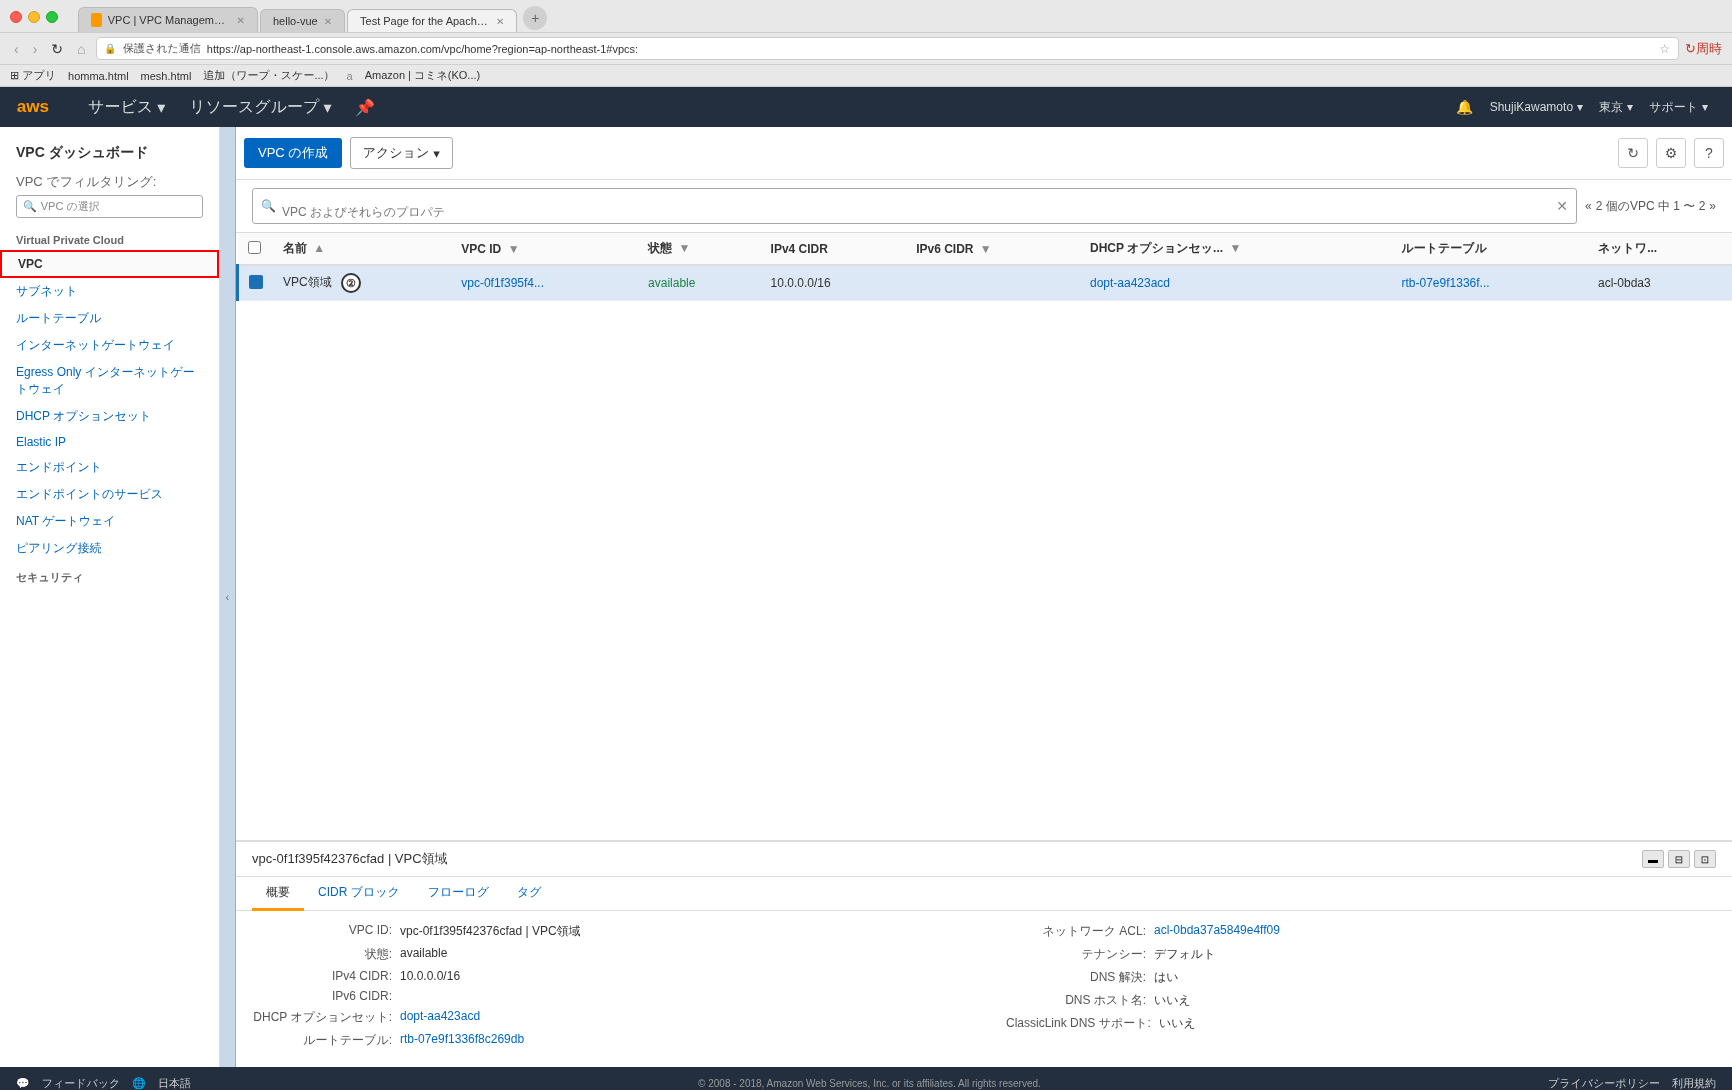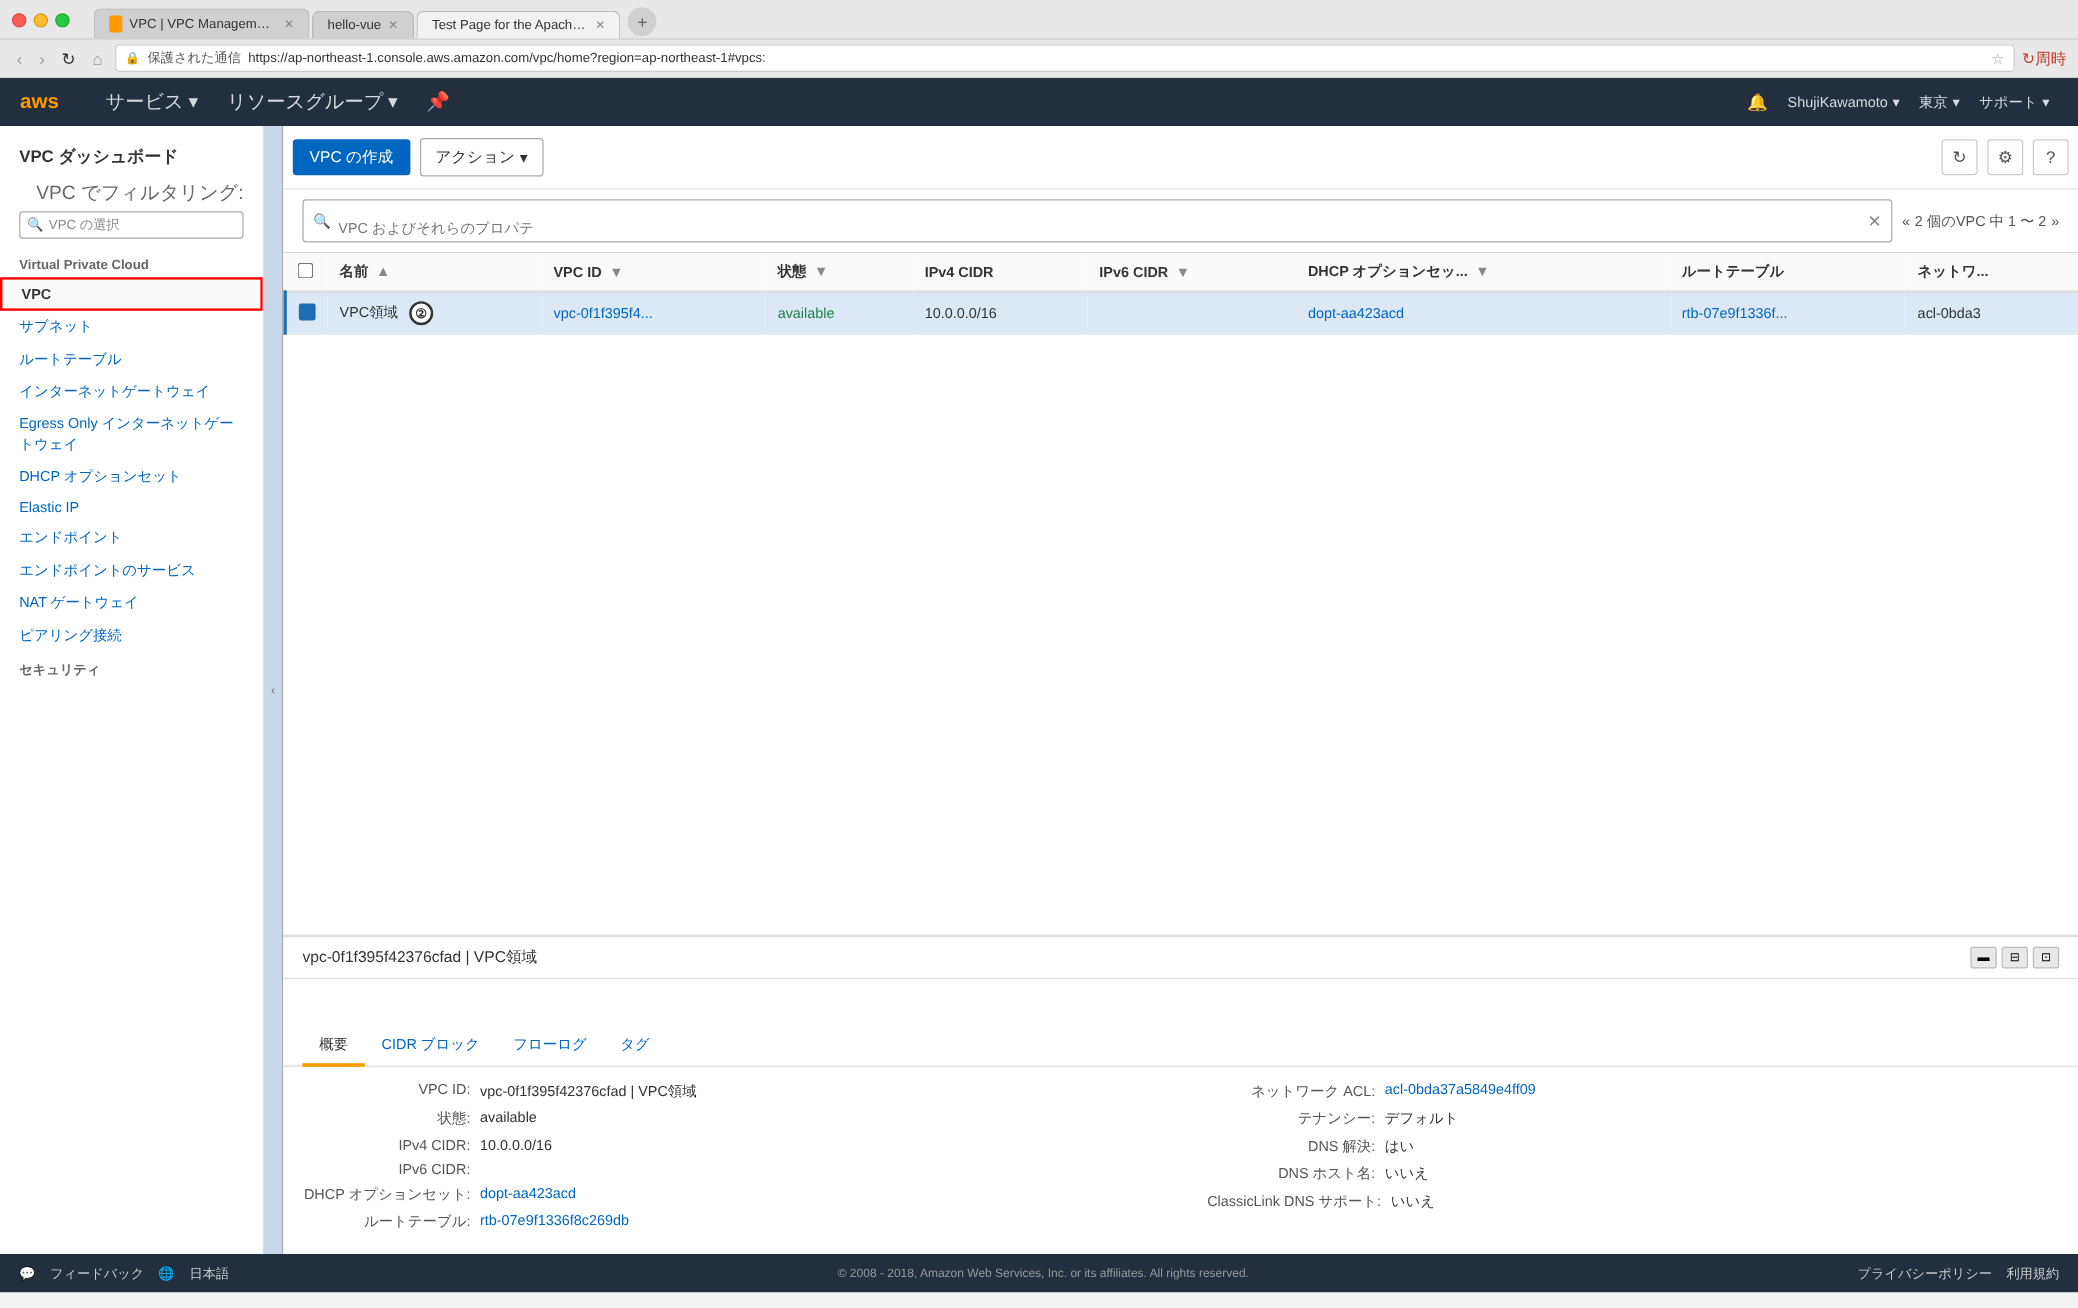--- a/index.html
+++ b/index.html
@@ -36,21 +36,21 @@
 
     
     .main-layout { display: flex; height: calc(1090px - 40px - 110px); }
 
     
     .sidebar { width: 220px; background: white; border-right: 1px solid #ddd; overflow-y: auto; padding: 12px 0; flex-shrink: 0; }
     .sidebar-title { font-size: 14px; font-weight: bold; color: #333; padding: 4px 16px 8px; line-height: 1.3; }
     .sidebar-label { font-size: 11px; color: #666; padding: 8px 16px 4px; font-weight: 600; }
     .sidebar-item { font-size: 12px; color: #0066c0; padding: 5px 16px; cursor: pointer; display: block; }
     .sidebar-item.active { color: #333; font-weight: bold; border-left: 3px solid #ff9900; background: #fafafa; }
-    .sidebar-filter-label { font-size: 16px; color: #666; padding: 4px 16px 2px; text-align: right; }
+    .sidebar-filter-label { font-size: 13px; color: #666; padding: 4px 16px 2px; }
     .sidebar-filter-input { margin: 2px 16px 8px; display: flex; align-items: center; border: 1px solid #aaa; border-radius: 3px; padding: 3px 6px; font-size: 11px; color: #888; }
     .sidebar-filter-input span { margin-right: 4px; }
     .sidebar-toggle { width: 16px; background: #c8d8e8; border-right: 1px solid #aaa; display: flex; align-items: center; justify-content: center; cursor: pointer; color: #666; font-size: 10px; flex-shrink: 0; }
 
     
     .content-area { flex: 1; display: flex; flex-direction: column; overflow: hidden; }
 
     
     .toolbar { display: flex; align-items: center; padding: 10px 8px; gap: 8px; background: white; border-bottom: 1px solid #ddd; }
     .btn-primary { background: #0066c0; color: white; border: none; padding: 6px 14px; border-radius: 3px; cursor: pointer; font-size: 13px; font-weight: 500; }
@@ -77,21 +77,21 @@
     .checkbox-blue { width: 14px; height: 14px; background: #1a6fb5; border-radius: 2px; display: inline-block; }
     .link-blue { color: #0066c0; cursor: pointer; text-decoration: none; }
 
     
     .detail-panel { background: white; border-top: 2px solid #ddd; padding: 0; }
     .detail-header { display: flex; align-items: center; padding: 8px 16px; border-bottom: 1px solid #ddd; gap: 8px; }
     .detail-title { font-size: 13px; color: #333; font-weight: 500; }
     .detail-header-icons { margin-left: auto; display: flex; gap: 4px; }
     .detail-icon-btn { width: 22px; height: 18px; background: #e8e8e8; border: 1px solid #bbb; border-radius: 2px; cursor: pointer; display: flex; align-items: center; justify-content: center; font-size: 10px; }
     .detail-tabs { display: flex; gap: 0; border-bottom: 1px solid #ddd; padding: 0 16px; background: white; }
-    .detail-tab { padding: 7px 14px; font-size: 12px; color: #0066c0; cursor: pointer; border-bottom: 3px solid transparent; margin-bottom: -1px; margin-top: 39px; }
+    .detail-tab { padding: 7px 14px; font-size: 12px; color: #0066c0; cursor: pointer; border-bottom: 3px solid transparent; margin-bottom: -1px; }
     .detail-tab.active { color: #333; border-bottom-color: #ff9900; font-weight: 500; }
     .detail-content { padding: 12px 16px; display: flex; gap: 44px; }
     .detail-col { flex: 1; }
     .detail-row { display: flex; align-items: flex-start; margin-bottom: 6px; font-size: 12px; }
     .detail-label { color: #555; text-align: right; min-width: 140px; margin-right: 8px; font-weight: 500; }
     .detail-value { color: #333; }
     .detail-value.link { color: #0066c0; cursor: pointer; }
 
     
     .footer { background: #232f3e; color: #ccc; display: flex; align-items: center; padding: 0 16px; height: 32px; font-size: 11px; }
@@ -147,20 +147,31 @@
       <span class="address-lock">🔒</span>
       <span style="color:#555; font-size:11px;">保護された通信</span>
       <span class="address-text" style="font-size:11px;">https://ap-northeast-1.console.aws.amazon.com/vpc/home?region=ap-northeast-1#vpcs:</span>
       <span class="address-star">☆</span>
     </div>
     <div style="display:flex; gap:4px; align-items:center;">
       <span style="color:#c0392b; font-size:13px;">↻周時</span>
     </div>
   </div>
 
+  <div class="bookmarks-bar">
+    <span>
+      <span style="font-size:11px;">⊞</span>
+      <span>アプリ</span>
+    </span>
+    <span class="bookmark-item">homma.html</span>
+    <span class="bookmark-item">mesh.html</span>
+    <span class="bookmark-item">追加（ワープ・スケー...）</span>
+    <span style="font-size:11px; color:#888;">a</span>
+    <span class="bookmark-item">Amazon | コミネ(KO...)</span>
+  </div>
 </div>
 
 <div class="aws-header">
   <div class="aws-logo">
     <svg width="38" height="22" viewBox="0 0 60 36" fill="none" xmlns="http://www.w3.org/2000/svg" style="vertical-align:middle; margin-right:2px;">
       <text x="0" y="26" font-size="28" font-weight="bold" fill="#FF9900" font-family="Arial">aws</text>
     </svg>
   </div>
   <div class="header-nav-item">
     <span>サービス</span>

